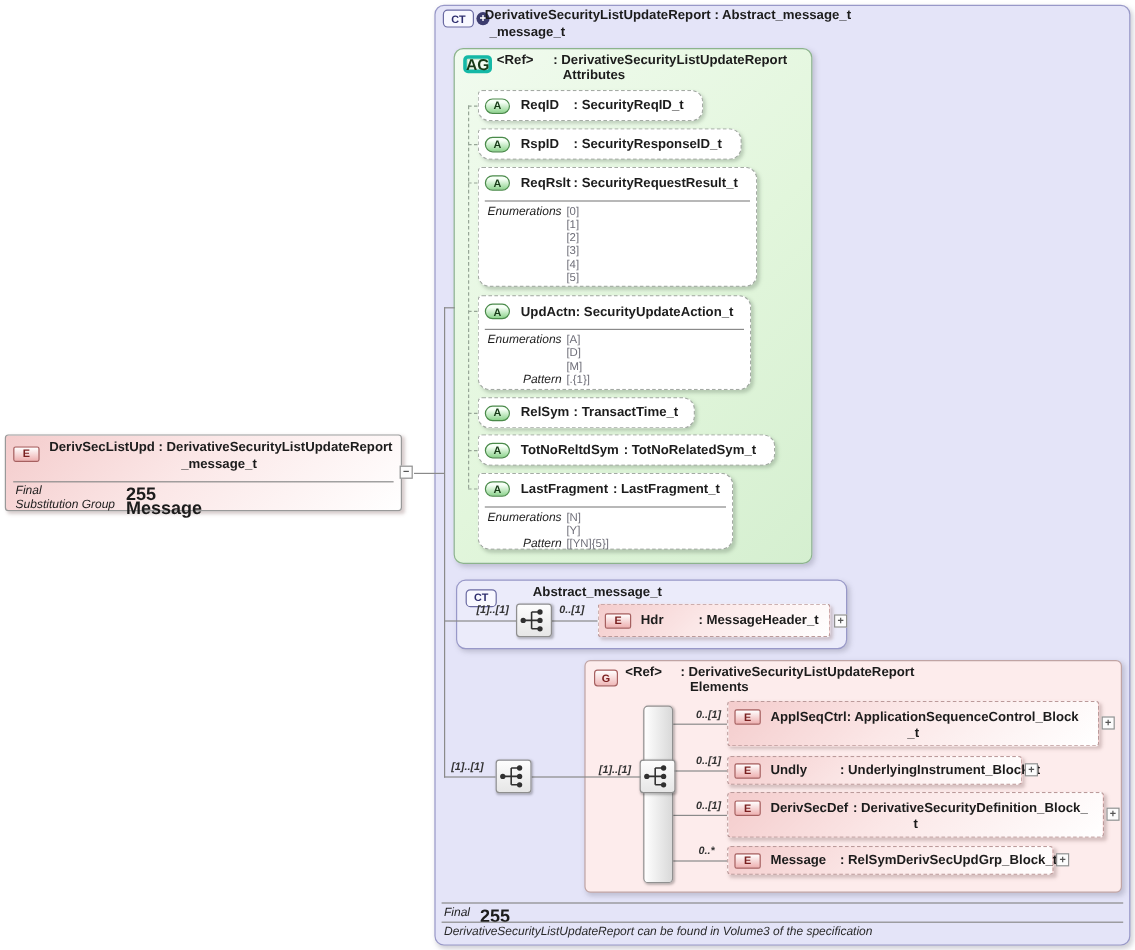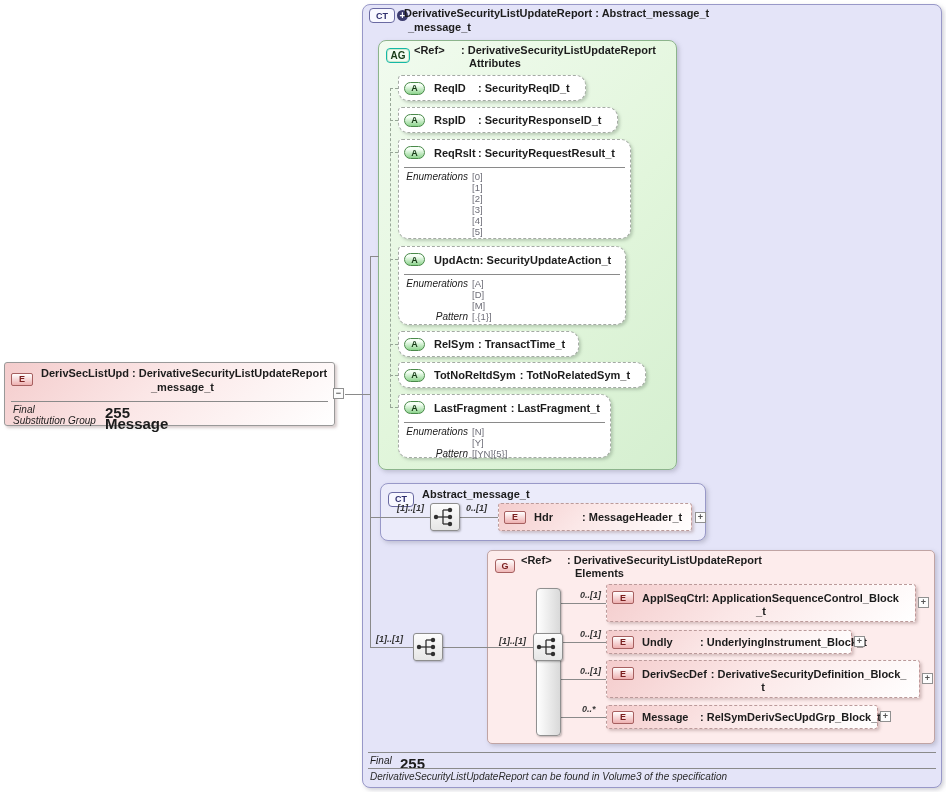--- a/index.html
+++ b/index.html
@@ -33,22 +33,22 @@
   .row2{font-size:11px;font-weight:bold;color:#1c1c1c;text-align:center;margin-top:-3px;}
   
   .badge{display:inline-flex;align-items:center;justify-content:center;
          box-sizing:border-box;font-weight:bold;flex:none;}
   .b-e{width:22px;height:13px;margin-right:8px;font-size:9px;color:#7a2020;
        background:linear-gradient(#ffffff,#eeb0b0);border:1px solid #a66060;border-radius:2px;}
   .b-a{width:21px;height:13px;margin-right:9px;font-size:9px;color:#173a17;
        background:linear-gradient(#f6fff6 20%,#8ed48e);border:1px solid #4a8a4a;border-radius:7px;}
   .b-ct{width:26px;height:15px;font-size:9px;color:#2e2e6e;
         background:#f8f8ff;border:1px solid #6a6aa2;border-radius:4px;}
-  .b-ag{width:24px;height:15px;font-size:10px;color:#173a17;
-        background:#f2fcf2;border:1px solid #14b8a6;border-radius:4px;box-shadow:inset 0 0 0 1px #cde8cd;}
+  .b-ag{width:24px;height:15px;font-size:13px;color:#173a17;
+        background:#f2fcf2;border:3px solid #14b8a6;border-radius:4px;box-shadow:inset 0 0 0 1px #cde8cd;}
   .b-g{width:20px;height:14px;font-size:9px;color:#7a2020;
        background:linear-gradient(#ffffff,#f0b8b8);border:1px solid #a66060;border-radius:3px;}
   .plus-circle{display:inline-flex;align-items:center;justify-content:center;
        width:11px;height:11px;margin-left:2px;border-radius:50%;background:#3c3c6e;
        color:#ffffff;font-size:10px;font-weight:bold;line-height:1;}
   
   .titletext{position:absolute;font-size:11px;font-weight:bold;color:#1c1c1c;white-space:pre;}
   
   .card{position:absolute;font-size:9px;font-style:italic;font-weight:bold;color:#333333;white-space:pre;}
   
@@ -219,21 +219,21 @@
         <div>[Y]</div>
       </div>
       <div class="facet-label">Pattern</div>
       <div class="facet-vals">
           <div>[[YN]{5}]</div>
         </div>
     </div>
   </div>
 
   <div class="abs" style="left:388px;top:488px"><span class="badge b-ct">CT</span></div>
-  <div class="titletext" style="left:422px;top:488px">Abstract_message_t</div>
+  <div class="titletext" style="left:444px;top:488px">Abstract_message_t</div>
   <div class="card" style="left:397px;top:503px">[1]..[1]</div>
   <div class="seqicon" style="left:430px;top:503px">
     <svg width="28" height="26" viewBox="0 0 28 26">
       <line x1="4" y1="13" x2="12" y2="13" stroke="#303030" stroke-width="1.3"></line>
       <line x1="12" y1="6" x2="12" y2="20" stroke="#303030" stroke-width="1.3"></line>
       <line x1="12" y1="6" x2="18" y2="6" stroke="#303030" stroke-width="1.3"></line>
       <line x1="12" y1="13" x2="18" y2="13" stroke="#303030" stroke-width="1.3"></line>
       <line x1="12" y1="20" x2="18" y2="20" stroke="#303030" stroke-width="1.3"></line>
       <circle cx="5" cy="13" r="2.2" fill="#303030"></circle>
       <circle cx="19" cy="6" r="2.2" fill="#303030"></circle>

